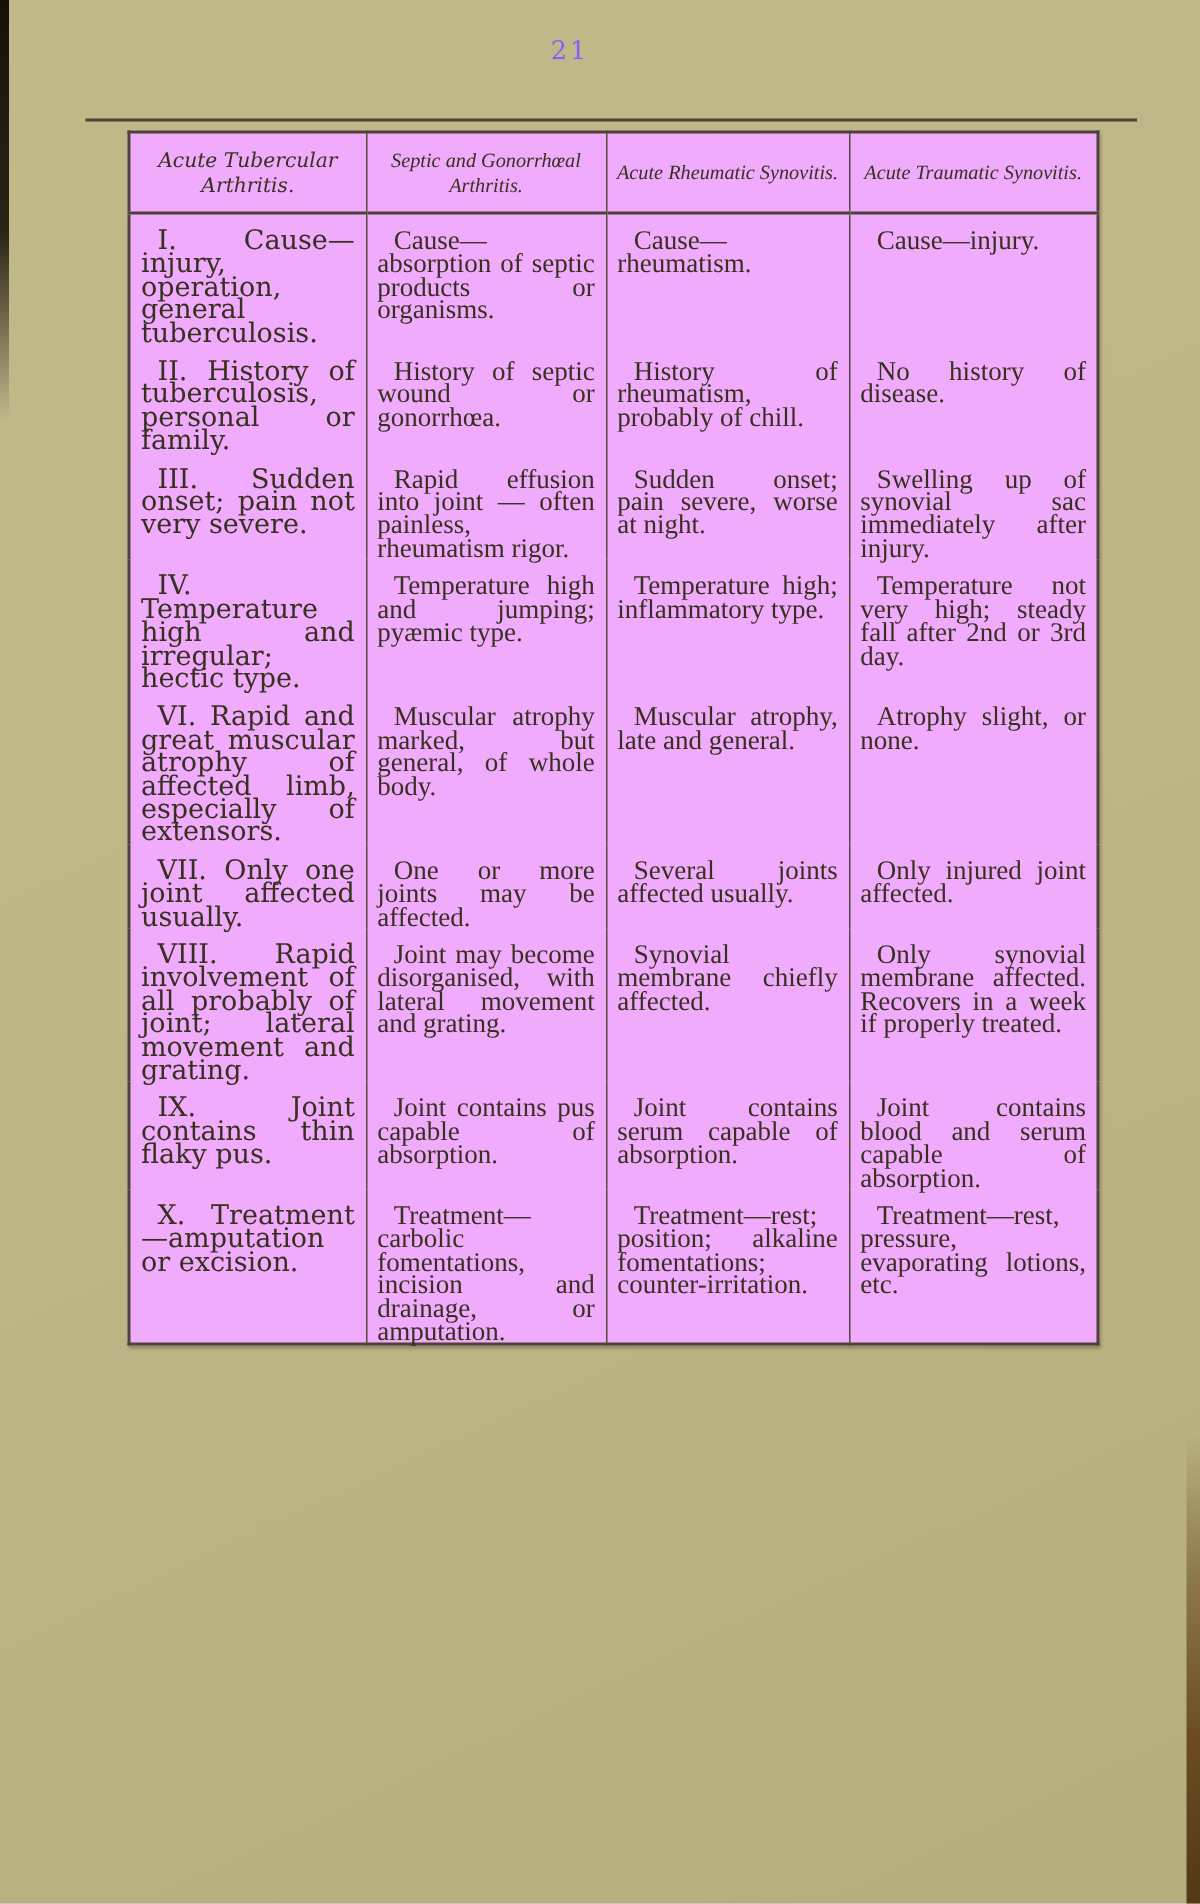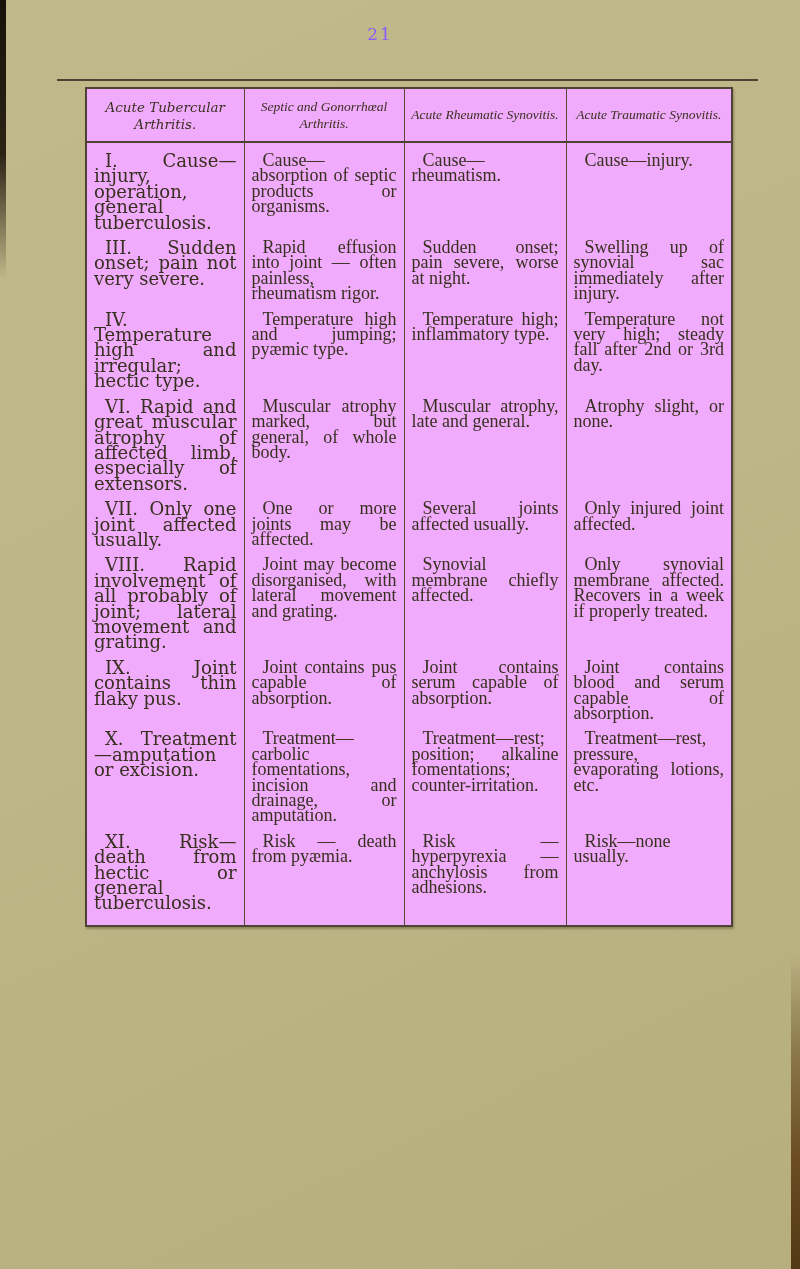--- a/index.html
+++ b/index.html
@@ -84,20 +84,34 @@
         </td>
       <td>
           <div class="p">Cause—rheumatism.</div>
         </td>
       <td>
           <div class="p">Cause—injury.</div>
         </td>
     </tr>
     <tr>
       <td>
+          <div class="p">II. History of tuberculosis, personal or family.</div>
+        </td>
+      <td>
+          <div class="p">History of septic wound or gonorrhœa.</div>
+        </td>
+      <td>
+          <div class="p">History of rheumatism, probably of chill.</div>
+        </td>
+      <td>
+          <div class="p">No history of disease.</div>
+        </td>
+    </tr>
+    <tr>
+      <td>
           <div class="p">III. Sudden onset; pain not very severe.</div>
         </td>
       <td>
           <div class="p">Rapid effusion into joint — often painless, rheumatism rigor.</div>
         </td>
       <td>
           <div class="p">Sudden onset; pain severe, worse at night.</div>
         </td>
       <td>
           <div class="p">Swelling up of synovial sac immediately after injury.</div>
@@ -178,30 +192,16 @@
           <div class="p">X. Treatment—amputation or excision.</div>
         </td>
       <td>
           <div class="p">Treatment—carbolic fomentations, incision and drainage, or amputation.</div>
         </td>
       <td>
           <div class="p">Treatment—rest; position; alkaline fomentations; counter-irritation.</div>
         </td>
       <td>
           <div class="p">Treatment—rest, pressure, evaporating lotions, etc.</div>
-        </td>
-    </tr>
-    <tr class="last">
-      <td>
-          <div class="p">XI. Risk—death from hectic or general tuberculosis.</div>
-        </td>
-      <td>
-          <div class="p">Risk — death from pyæmia.</div>
-        </td>
-      <td>
-          <div class="p">Risk — hyperpyrexia — anchylosis from adhesions.</div>
-        </td>
-      <td>
-          <div class="p">Risk—none usually.</div>
         </td>
     </tr>
   </tbody>
 </table>
 
 </body></html>

